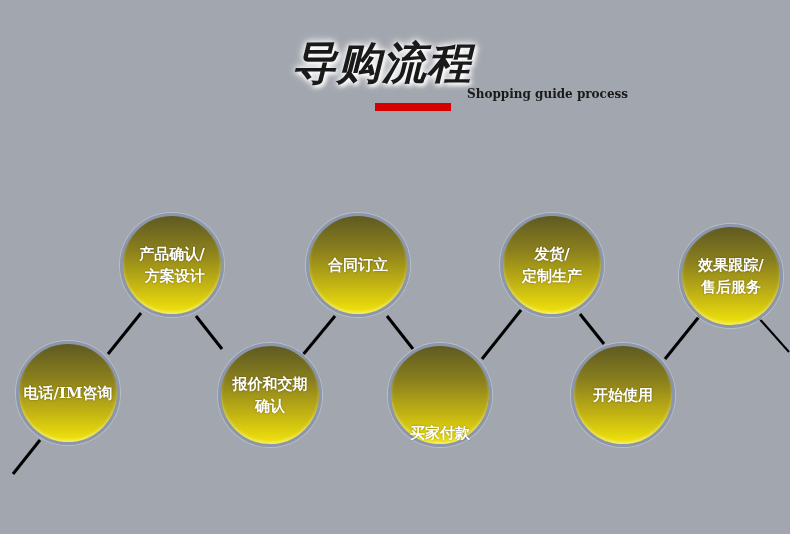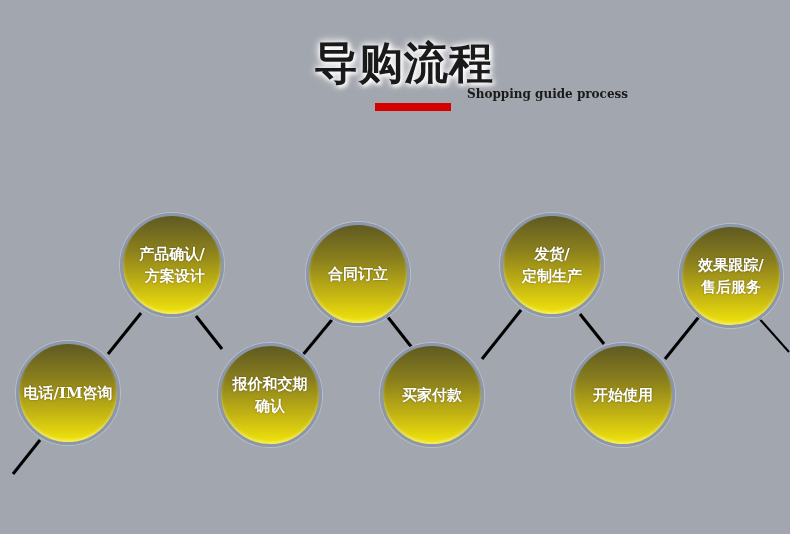--- a/index.html
+++ b/index.html
@@ -1,18 +1,18 @@
 <!DOCTYPE html>
 <html><head>
 <meta charset="utf-8">
 <style>
   html, body { margin:0; padding:0; }
   body { width:790px; height:534px; background:#a2a6ae; position:relative; overflow:hidden; font-family:"DejaVu Sans", sans-serif; }
-  .title { position:absolute; left:314px; top:38px; font-size:44px; font-weight:bold; color:#1a1a1a; letter-spacing:1px;
-    text-shadow: 0 0 6px #ffffff, 0 0 10px #ffffff, 2px 2px 4px #ffffff; line-height:50px; }
+  .title { position:absolute; left:292px; top:38px; font-size:44px; font-weight:bold; color:#1a1a1a; letter-spacing:1px;
+    text-shadow: 0 0 6px #ffffff, 0 0 10px #ffffff, 2px 2px 4px #ffffff; line-height:50px;font-style:italic; }
   .subtitle { position:absolute; left:467px; top:87px; font-family:"DejaVu Serif", serif; font-size:12px; font-weight:bold; color:#1a1a1a; }
   .redbar { position:absolute; left:375px; top:103px; width:76px; height:8px; background:#d40000; }
   svg.lines { position:absolute; left:0; top:0; }
   .node { position:absolute; width:104px; height:104px; border-radius:50%;
     background: linear-gradient(to bottom, #5f5a22 0%, #8a7f1d 35%, #c3b413 70%, #f2e50a 100%);
     border:3px solid #8d97ab;
     box-shadow: 0 0 0 1px #b9bfca, inset 0 -2px 3px rgba(255,255,255,0.4);
     display:flex; align-items:center; justify-content:center; text-align:center;
     box-sizing:border-box; }
   .node span { color:#ffffff; font-family:"DejaVu Serif", serif; font-weight:bold; font-size:15px; line-height:22px; white-space:pre-line;
@@ -41,24 +41,24 @@
   <span>电话/IM咨询</span>
 </div>
 <div class="node" style="left:120px; top:213px;text-align:right;">
   <span>产品确认/
 方案设计</span>
 </div>
 <div class="node" style="left:218px; top:343px;">
   <span>报价和交期
 确认</span>
 </div>
-<div class="node" style="left:306px; top:222px;text-align:right;">
+<div class="node" style="left:306px; top:213px;text-align:right;">
   <span>合同订立</span>
 </div>
-<div class="node" style="left:380px; top:343px;">
+<div class="node" style="left:388px; top:343px;align-items:flex-end;">
   <span>买家付款</span>
 </div>
 <div class="node" style="left:500px; top:213px;">
   <span>发货/
 定制生产</span>
 </div>
 <div class="node" style="left:571px; top:343px;">
   <span>开始使用</span>
 </div>
 <div class="node" style="left:679px; top:224px;">

